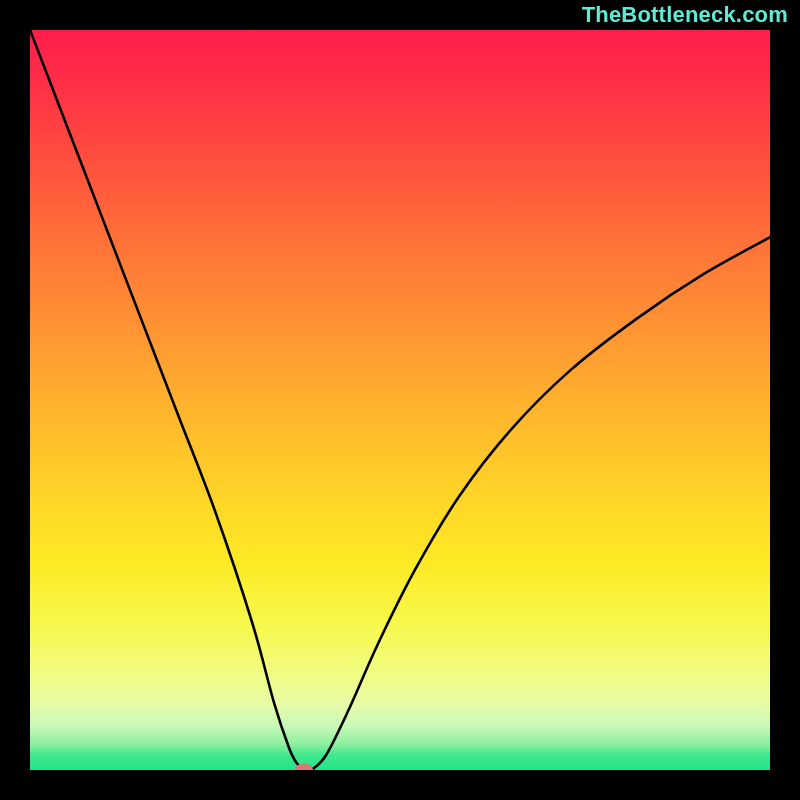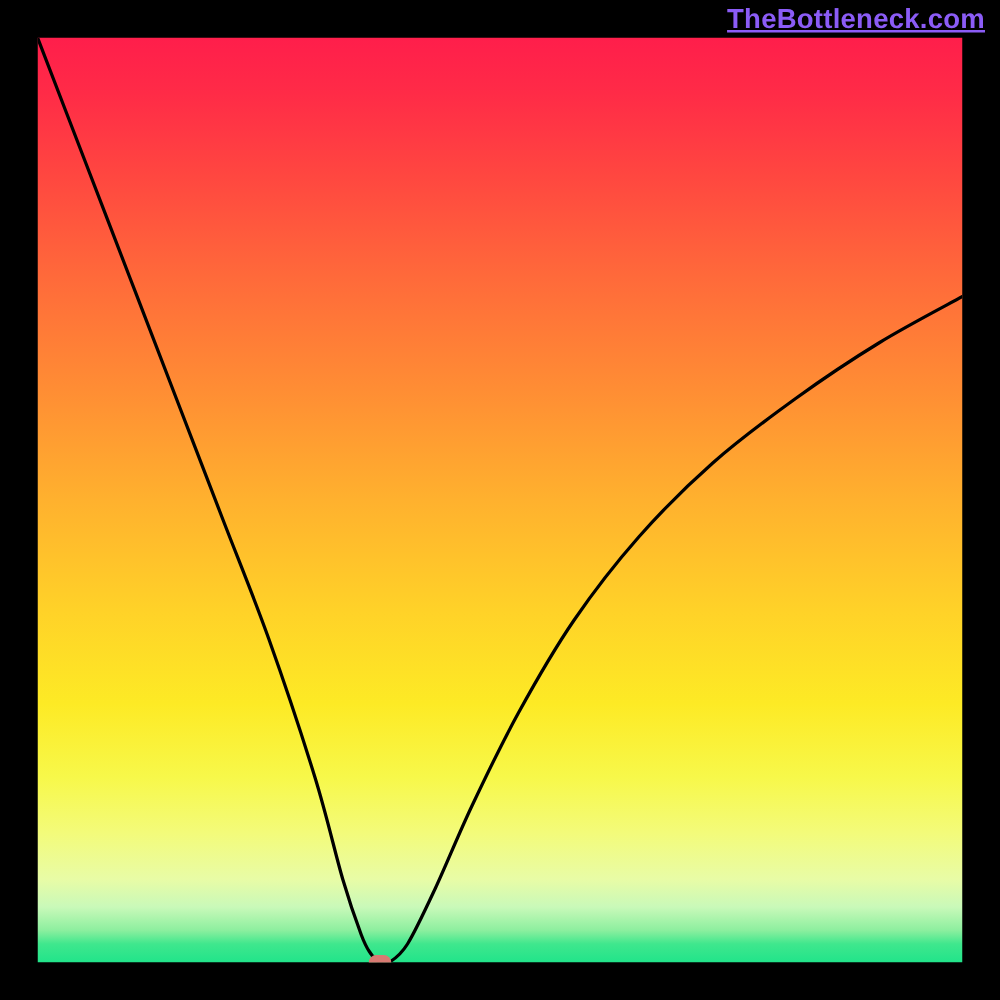--- a/index.html
+++ b/index.html
@@ -13,26 +13,25 @@
   .frame {
     position: relative;
     width: 800px;
     height: 800px;
     background: #000;
   }
   .watermark {
     position: absolute;
     top: 2px;
     right: 12px;
-    color: #8b5cf6;
+    color: #5eead4;
     font-size: 22px;
     font-weight: 600;
     letter-spacing: 0.2px;
     z-index: 10;
-    text-decoration: underline;
   }
   .plot-area {
     position: absolute;
     left: 30px;
     top: 30px;
     width: 740px;
     height: 740px;
     overflow: hidden;
   }
   .gradient {

